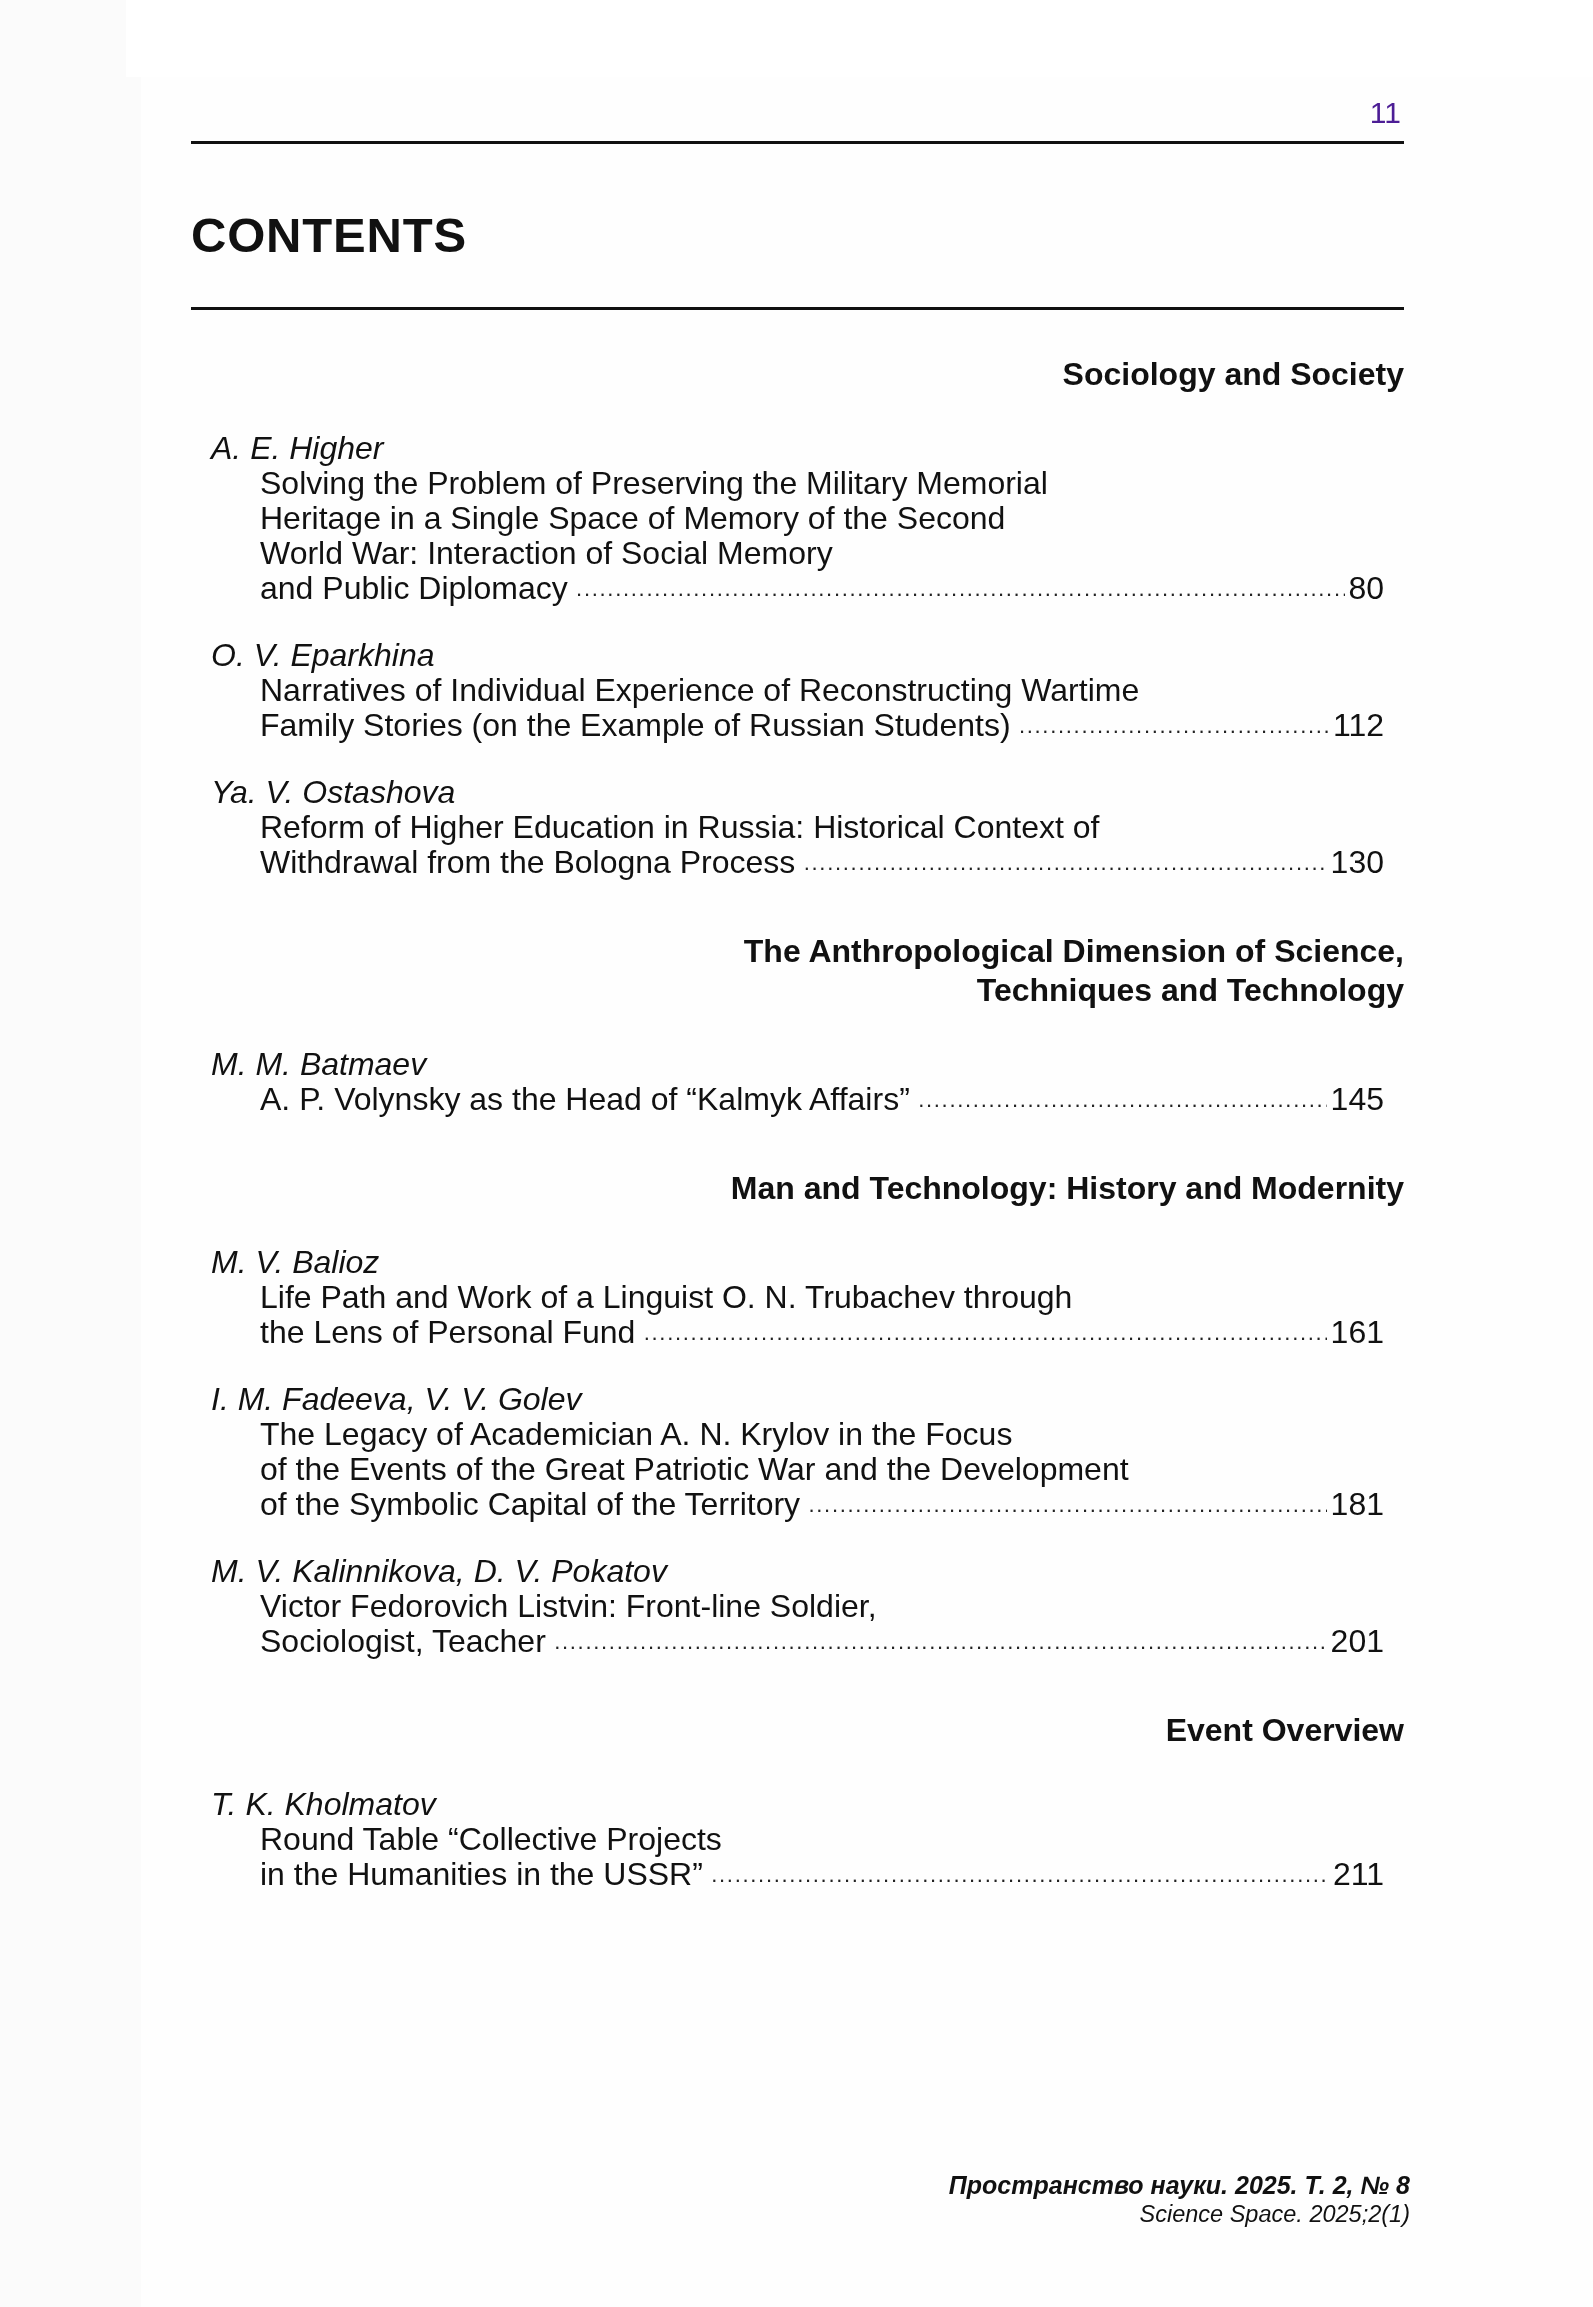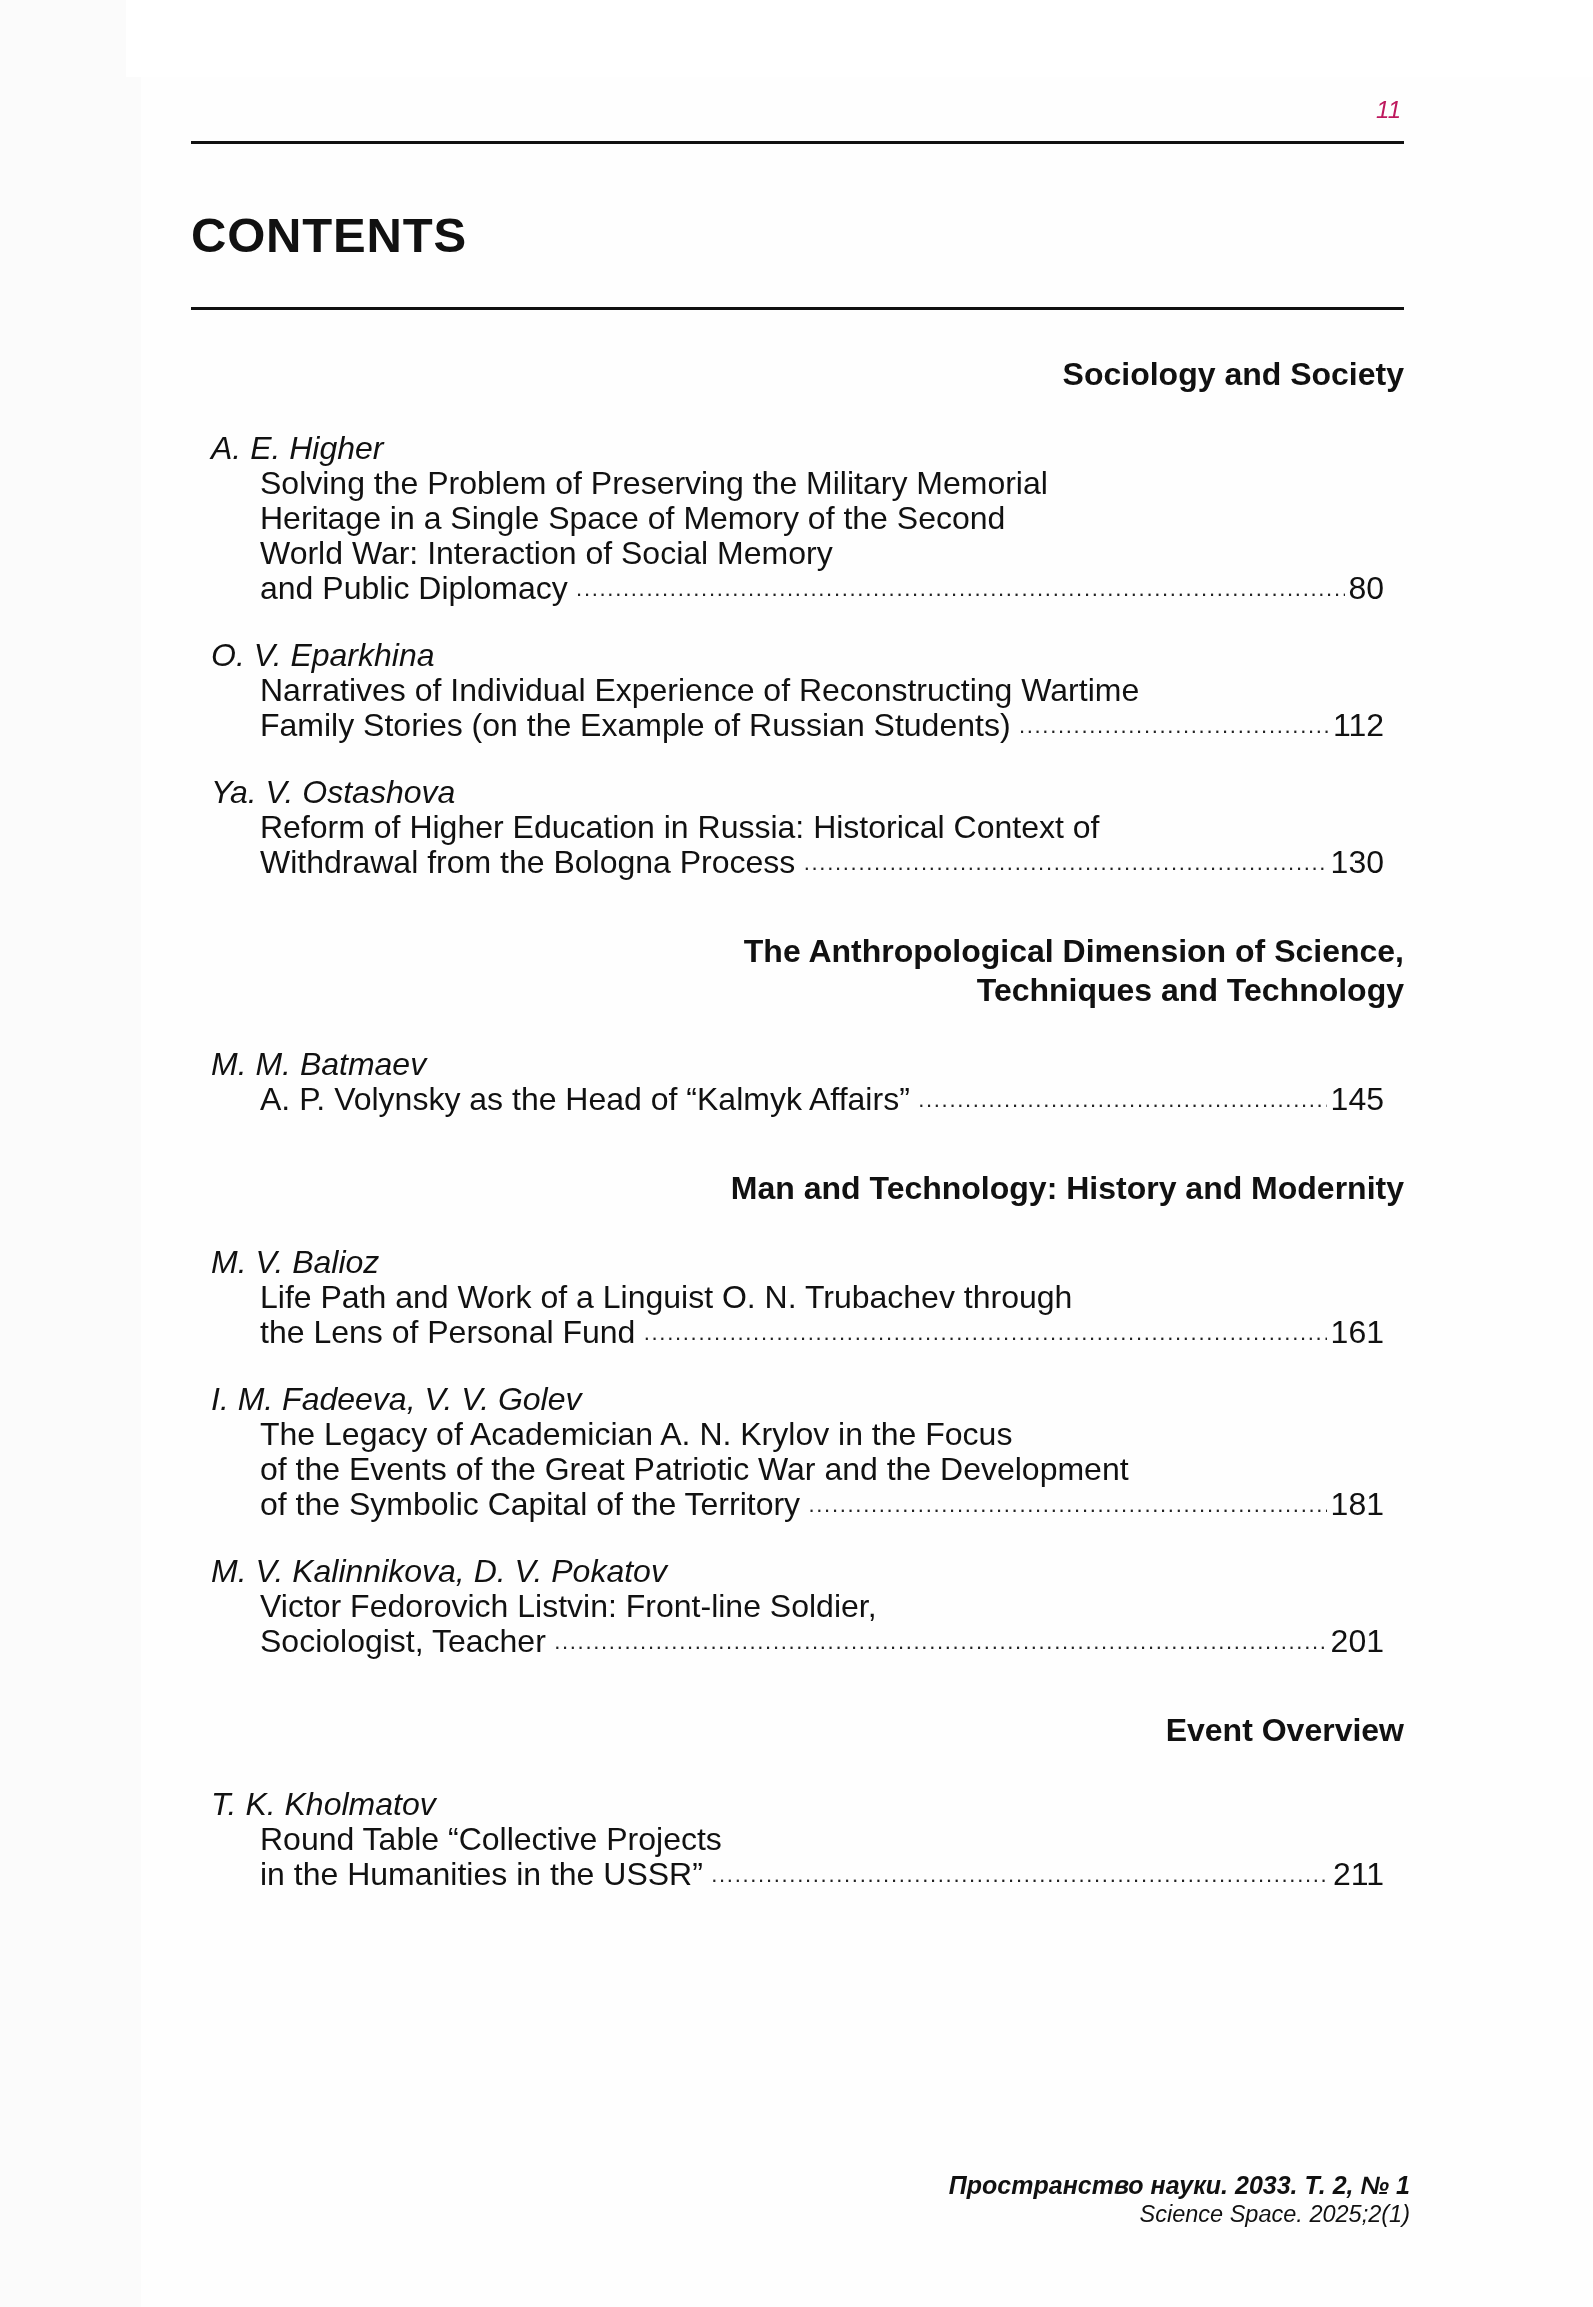--- a/index.html
+++ b/index.html
@@ -24,24 +24,23 @@
     .page {
       position: absolute;
       left: 141px; top: 77px;
       width: 1453px; height: 2230px;
       background: #fefefe;
     }
     .page-number {
       position: absolute;
       right: 192px;
       top: 98px;
-      font-size: 24px;
+      font-size: 30px;
       line-height: 1;
-      color: #be185d;
-      font-style: italic;
+      color: #4c1d95;
     }
     .rule {
       position: absolute;
       left: 191px;
       width: 1213px;
       height: 3.4px;
       background: #111;
     }
     .rule.top { top: 141px; }
     .rule.bottom { top: 307px; }
@@ -241,16 +240,16 @@
             <span class="text">in the Humanities in the USSR”</span>
             <span class="leader"></span>
             <span class="pages">211</span>
           </div>
         </div>
       </div>
     </div>
   </div>
 
 <div class="footer">
-  <div class="journal-ru">Пространство науки. 2033. Т. 2, № 1</div>
+  <div class="journal-ru">Пространство науки. 2025. Т. 2, № 8</div>
   <div class="journal-en">Science Space. 2025;2(1)</div>
 </div>
 
 
 </body></html>

